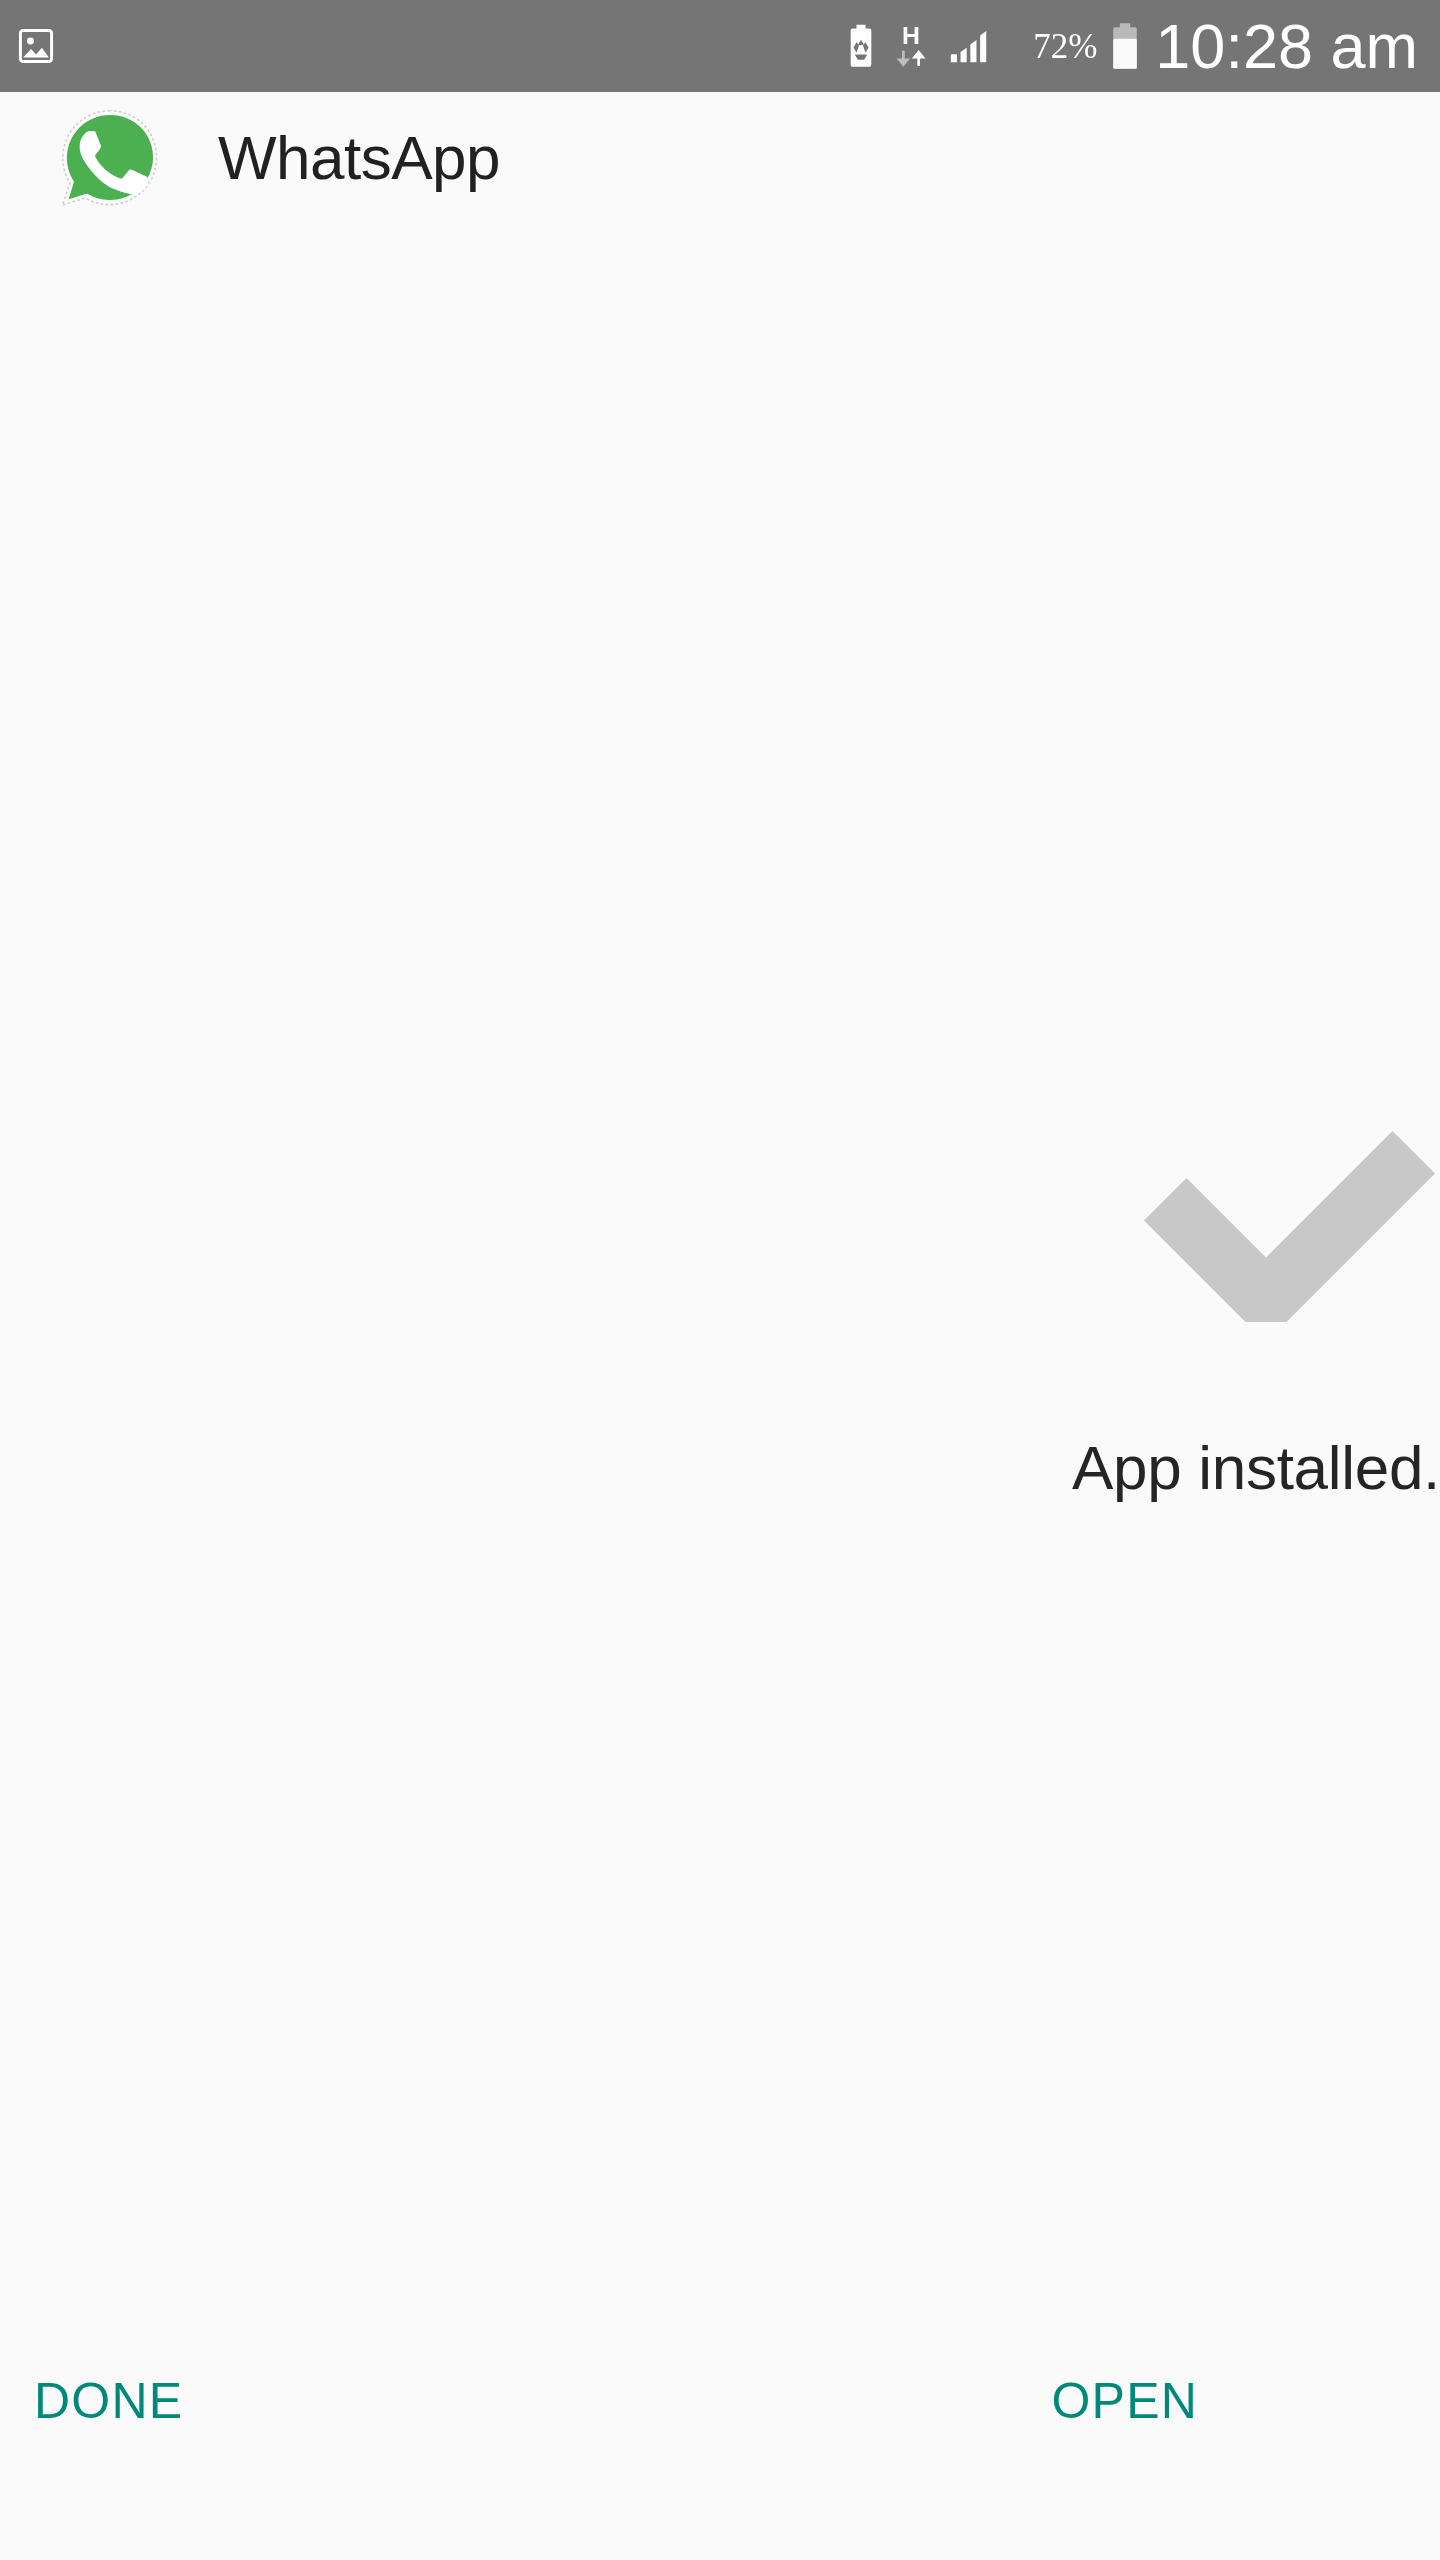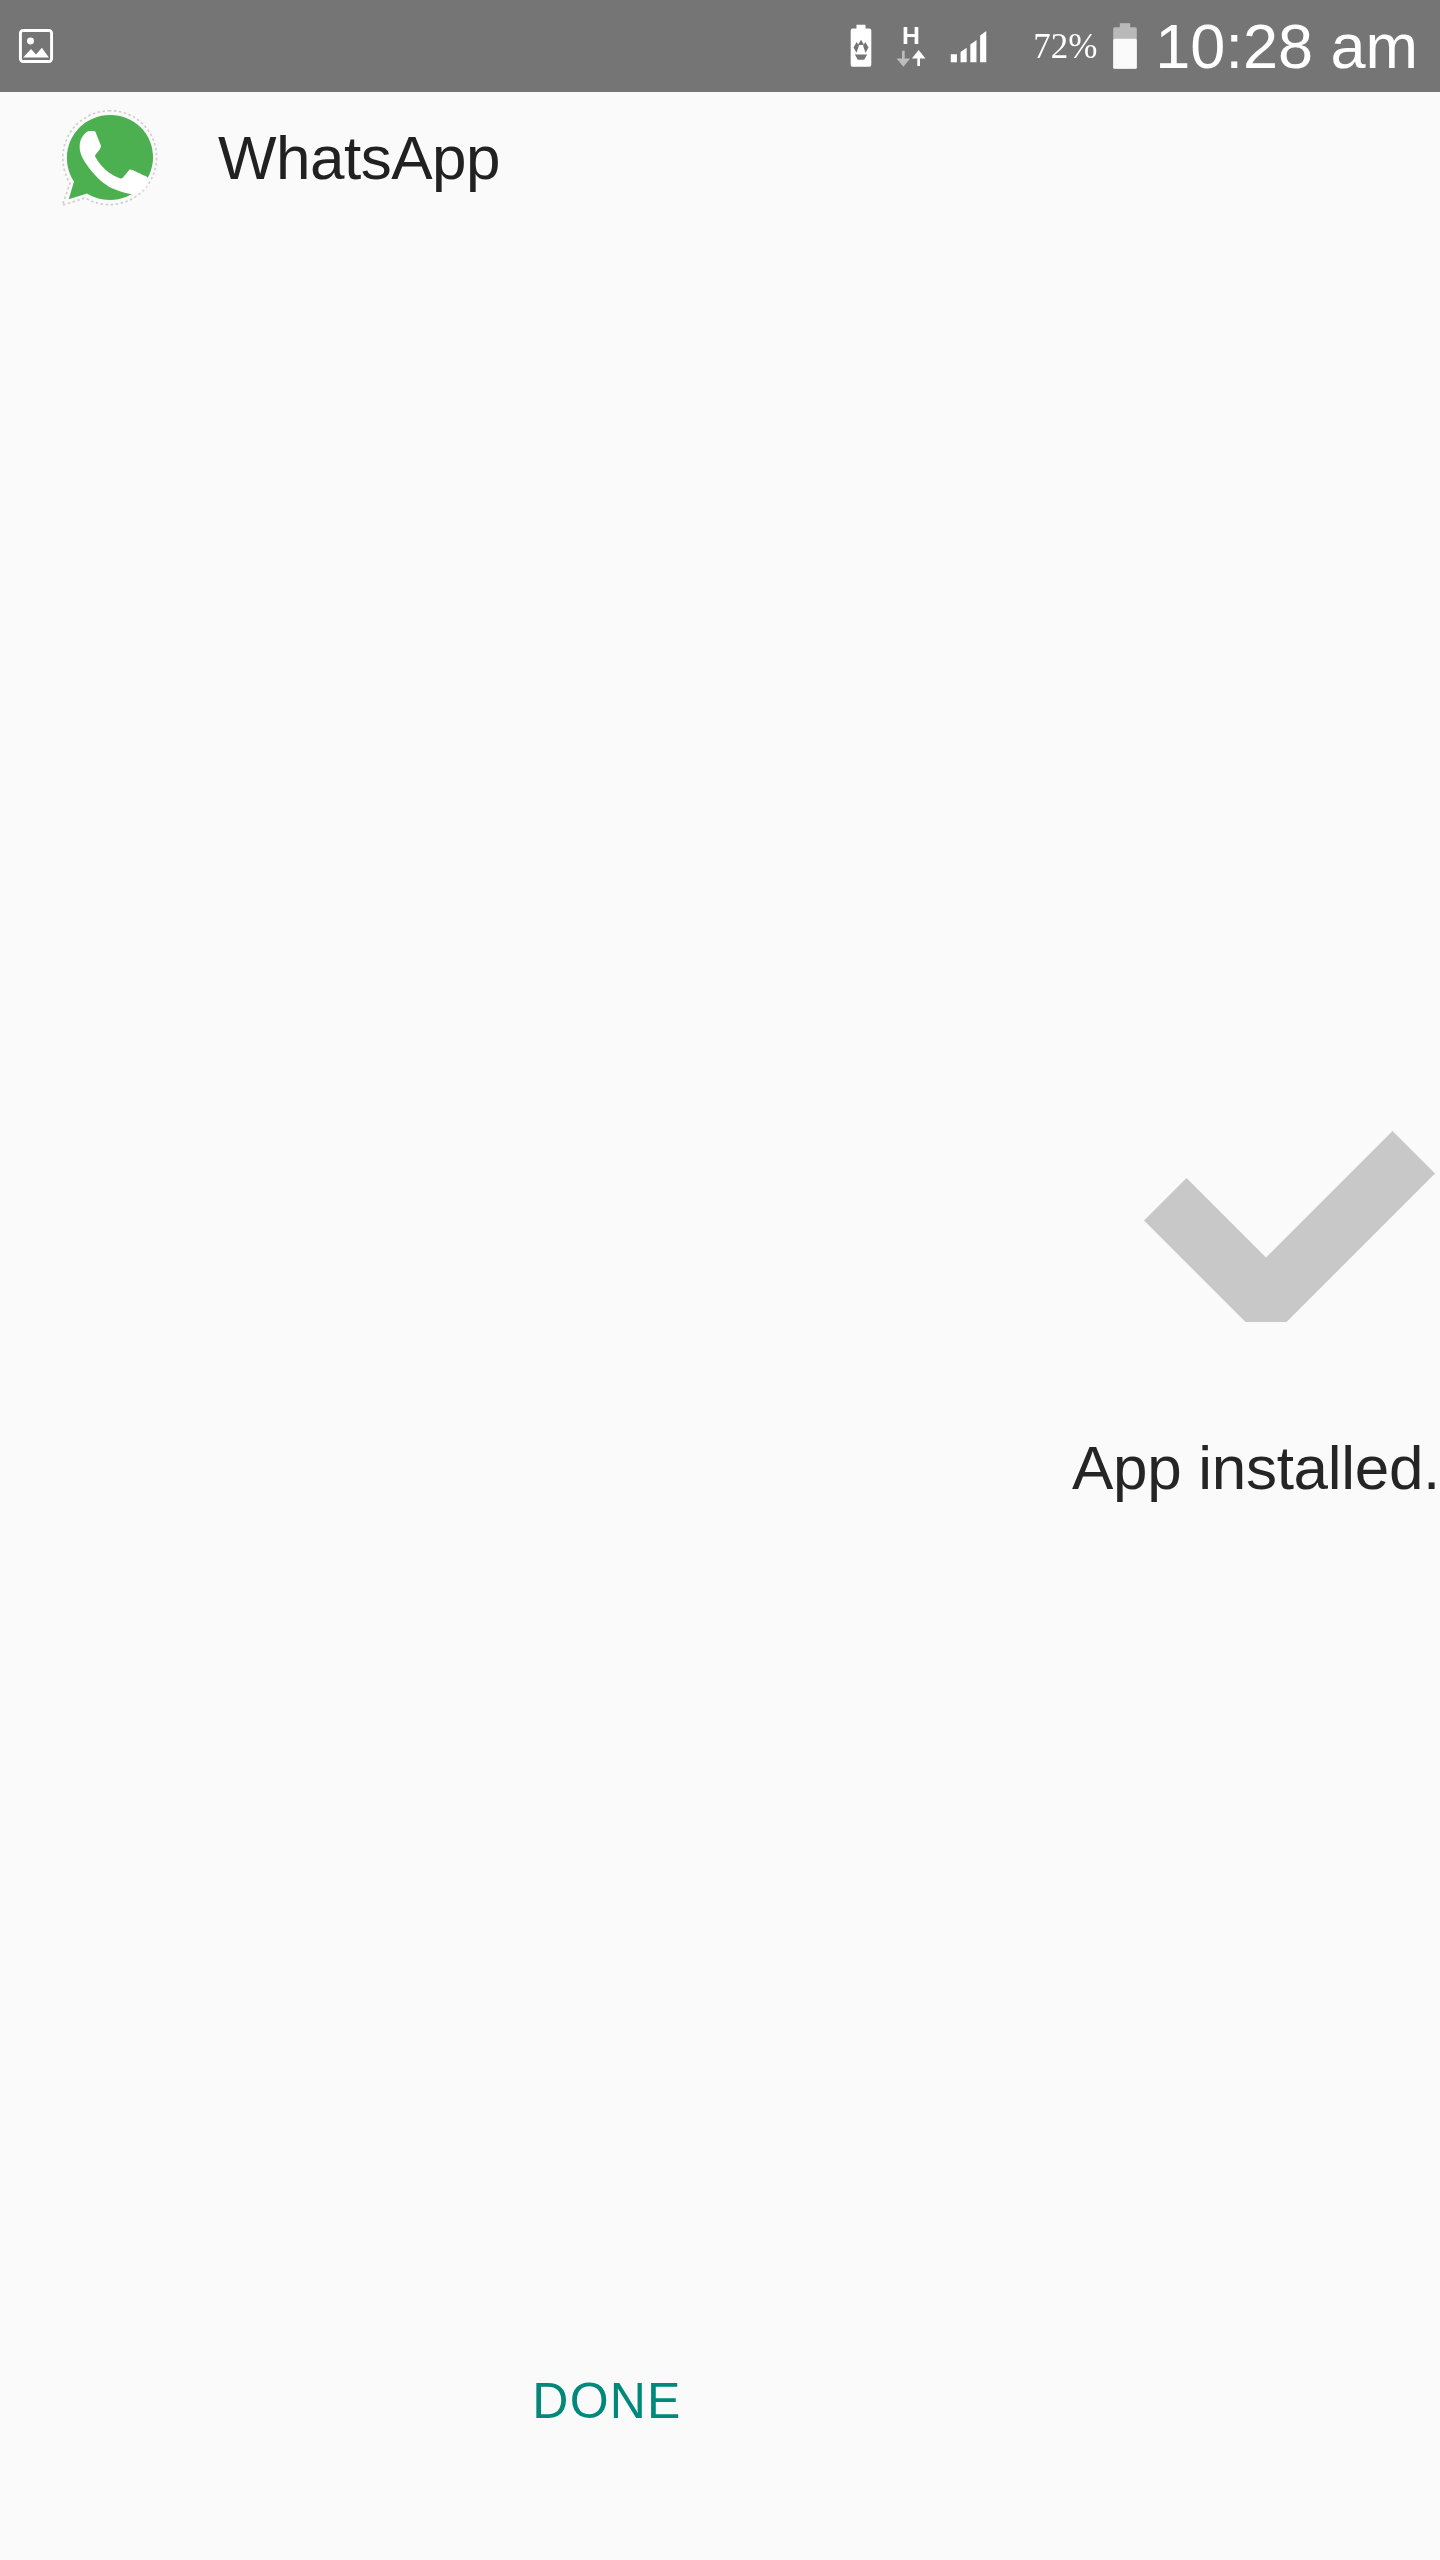--- a/index.html
+++ b/index.html
@@ -119,21 +119,21 @@
 
   
   .action-bar {
     position: absolute;
     left: 0;
     bottom: 0;
     width: 1288px;
     height: 218px;
     display: flex;
     align-items: flex-start;
-    justify-content: center;
+    justify-content: space-between;
     padding-top: 12px;
     box-sizing: border-box;
     gap: 9px;
   }
   .action-btn {
     background: none;
     border: 0;
     outline: none;
     padding: 22px 34px;
     margin: 0;
@@ -228,13 +228,14 @@
   <div class="check-wrap">
     <svg width="300" height="260" viewBox="0 0 300 260">
       <path d="M4 158.5 L46.5 116 L126 195.5 L252.5 69 L295 111.5 L126 280.5 Z" fill="#c8c8c8"></path>
     </svg>
   </div>
   <div class="status-message">App installed.</div>
 </div>
 
 <div class="action-bar">
   <button class="action-btn done" type="button">DONE</button>
+  <button class="action-btn open" type="button">OPEN</button>
 </div>
 
 </body></html>

